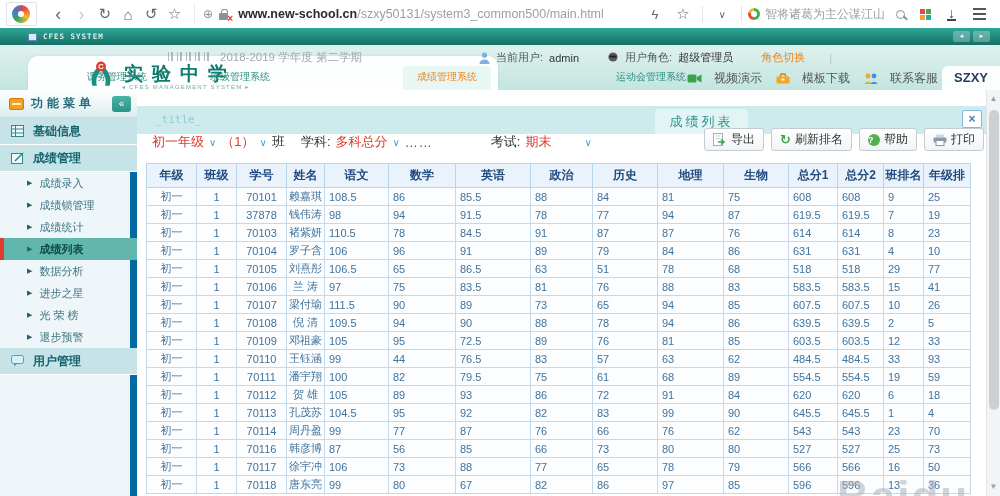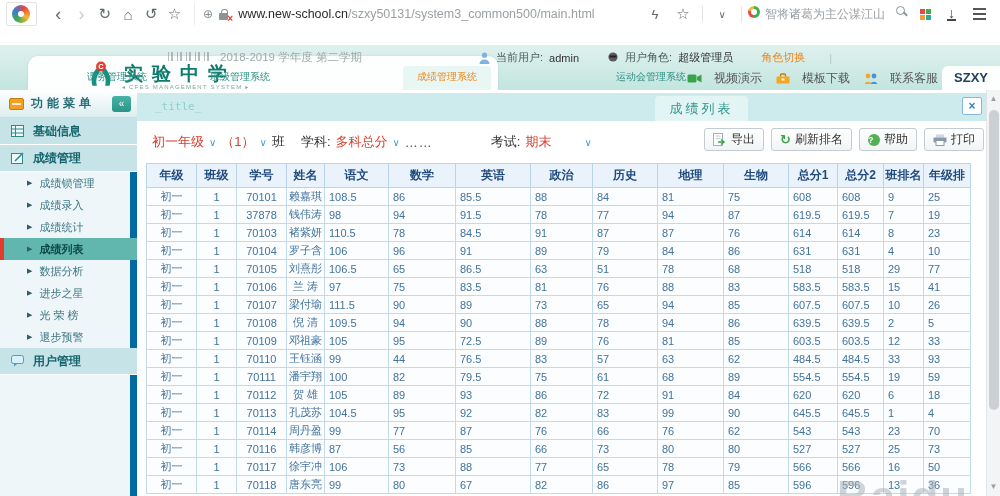--- a/index.html
+++ b/index.html
@@ -11,25 +11,25 @@
   .logo-box { width:34px; height:24px; margin-left:6px; border:1px solid #e4e4e4; border-radius:2px; display:flex; align-items:center; justify-content:center; }
   .pinwheel { width:18px; height:18px; border-radius:50%; background:conic-gradient(from 30deg,#e8483d,#f5b731,#43a854,#3a7bd5,#e8483d); position:relative; }
   .pinwheel::after { content:""; position:absolute; left:6px; top:6px; width:6px; height:6px; background:#fff; border-radius:50%; }
   .cicon { color:#5f6a6e; font-size:15px; width:26px; text-align:center; cursor:pointer; }
   .cicon.big { font-size:18px; line-height:14px; }
   .urlbar { display:flex; align-items:center; height:22px; border-left:1px solid #ededed; margin-left:8px; padding-left:8px; width:500px; }
   .shield { color:#8a9398; font-size:12px; margin-right:6px; }
   .lock { width:9px; height:7px; background:#8a9398; border-radius:1px; position:relative; margin:4px 10px 0 0; }
   .lock::before { content:""; position:absolute; top:-4px; left:1.5px; width:5px; height:4px; border:1.5px solid #8a9398; border-bottom:none; border-radius:3px 3px 0 0; }
   .lock::after { content:"×"; position:absolute; right:-5px; bottom:-4px; color:#d73a31; font-size:10px; font-weight:bold; }
-  .url-host { font-size:12.5px; font-weight:normal; color:#2b2b2b; }
+  .url-host { font-size:12.5px; font-weight:bold; color:#2b2b2b; }
   .url-path { font-size:12.5px; color:#9aa0a4; }
   .chrome-right { display:flex; align-items:center; margin-left:auto; margin-right:6px; gap:2px; }
   .divider-v { width:1px; height:16px; background:#e5e5e5; margin:0 4px; }
-  .search-seg { display:flex; gap:5px; }
+  .search-seg { display:flex; align-items:center; gap:5px; }
   .o360 { width:12px; height:12px; border-radius:50%; background:conic-gradient(#3eb14e 0 55%,#e8483d 55% 80%,#f5b731 80% 100%); position:relative; }
   .o360::after { content:""; position:absolute; left:3px; top:3px; width:6px; height:6px; border-radius:50%; background:#fff; }
   .search-text { font-size:12px; color:#9aa0a4; white-space:nowrap; }
   .mag { width:9px; height:9px; border:1.5px solid #8a9398; border-radius:50%; position:relative; margin:0 6px; }
   .mag::after { content:""; position:absolute; width:5px; height:1.5px; background:#8a9398; transform:rotate(45deg); right:-4px; bottom:-1px; }
   .gridicon { position:relative; width:11px; height:11px; margin:0 7px; }
   .gridicon i { position:absolute; width:5px; height:5px; background:#e8483d; }
   .gridicon i:nth-child(2){ left:6px; top:0; background:#43a854; }
   .gridicon i:nth-child(3){ left:0; top:6px; background:#f59d31; }
   .gridicon i:nth-child(4){ left:6px; top:6px; background:#2fa8a0; }
@@ -74,21 +74,21 @@
   .s-item { position:relative; display:flex; align-items:center; cursor:pointer; }
   .s-item.section { height:27px; background:#c6e3e7; border-bottom:1px solid #fff; font-size:12px; font-weight:bold; color:#14646d; }
   .s-item.section svg { margin:0 9px 0 11px; }
   .s-item.sub { height:22px; font-size:11px; color:#3e7680; }
   .s-item.sub .blt { font-size:7px; color:#2c5f66; margin:0 7px 0 27px; }
   .s-item.sub.active { background:#61b7ae; color:#0d4a4a; font-weight:bold; }
   .s-item.sub.active::before { content:""; position:absolute; left:0; top:0; width:4px; height:100%; background:#e23b30; }
 
   
   .content { position:absolute; left:137px; top:90px; width:863px; height:406px; background:#fff; }
-  .tabbar { position:absolute; left:0; top:3px; width:863px; height:28px; background:#cdeaec; }
+  .tabbar { position:absolute; left:0; top:16px; width:863px; height:28px; background:#cdeaec; }
   .tab-ph { position:absolute; left:18px; top:7px; font-family:"DejaVu Sans Mono",monospace; font-size:11px; color:#8fd0d0; }
   .tab-active { position:absolute; left:518px; top:3px; width:93px; height:25px; background:#e3f4f5; border-radius:4px 4px 0 0; text-align:center; line-height:25px; font-size:13px; color:#2e968c; letter-spacing:3px; }
   .tab-close { position:absolute; right:18px; top:4px; width:20px; height:18px; background:#fff; border:1px solid #86b7dd; border-radius:2px; color:#3c7fc0; font-size:12px; font-weight:bold; text-align:center; line-height:16px; cursor:pointer; }
 
   .filters { position:absolute; left:15px; top:40px; height:24px; display:flex; align-items:center; font-size:13px; color:#333; white-space:nowrap; }
   .red { color:#d93a2b; }
   .chev { color:#3fa0d0; font-size:10px; margin:0 5px; }
   .f-gap1 { width:16px; } .f-gap2 { width:58px; } .f-gap3 { width:28px; }
   .dots { color:#555; letter-spacing:1px; }
 
@@ -151,20 +151,28 @@
           <i></i>
           <i></i>
           <i></i>
           <i></i>
         </span>
       <span class="dl">↓</span>
       <span class="burger"></span>
     </div>
   </div>
 
+  <div class="titlebar">
+    <span class="win-ico"></span>
+    <span class="win-title">CFES SYSTEM</span>
+    <span class="tb-btns">
+      <span class="tb-btn">◄</span>
+      <span class="tb-btn">►</span>
+    </span>
+  </div>
 
   <div class="appheader">
     <div class="school-tab">
       <svg class="school-logo" width="30" height="30" viewBox="0 0 28 28">
         <path d="M6 25 C3.5 17 7.5 10 12.8 6 L12.8 12.5 C9.8 15.5 9 20 10.2 25 Z" fill="#17907f"></path>
         <path d="M22 25 C24.5 17 20.5 10 15.2 6 L15.2 12.5 C18.2 15.5 19 20 17.8 25 Z" fill="#17907f"></path>
         <circle cx="14" cy="7" r="4.6" fill="#e23b30"></circle>
         <text x="14" y="9.6" text-anchor="middle" font-size="7" font-weight="bold" fill="#fff">C</text>
       </svg>
       <span class="school-name">实验中学</span>
@@ -251,25 +259,25 @@
           <span style="display: inline-flex; align-items: center;">
             <svg width="13" height="12">
               <rect x="0.5" y="1.5" width="11" height="10" fill="#eef8f8" stroke="#2c8c8c"></rect>
               <line x1="4" y1="9" x2="12" y2="1" stroke="#2c8c8c" stroke-width="1.6"></line>
             </svg>
           </span>
           <span>成绩管理</span>
         </div>
         <div class="s-item sub">
           <span class="blt">▶</span>
-          <span>成绩锁管理</span>
+          <span>成绩录入</span>
         </div>
         <div class="s-item sub">
           <span class="blt">▶</span>
-          <span>成绩录入</span>
+          <span>成绩锁管理</span>
         </div>
         <div class="s-item sub">
           <span class="blt">▶</span>
           <span>成绩统计</span>
         </div>
         <div class="s-item sub active">
           <span class="blt">▶</span>
           <span>成绩列表</span>
         </div>
         <div class="s-item sub">

